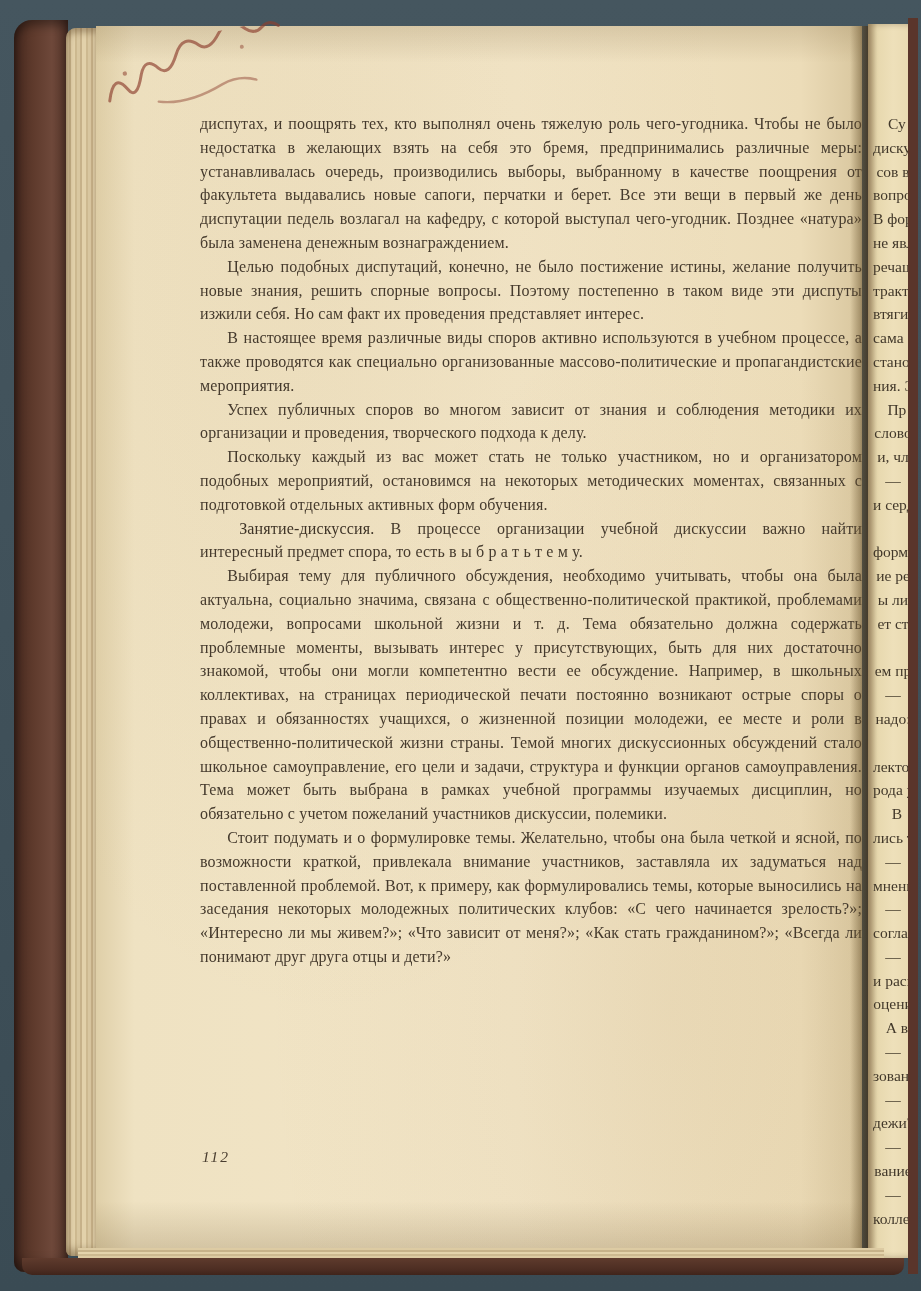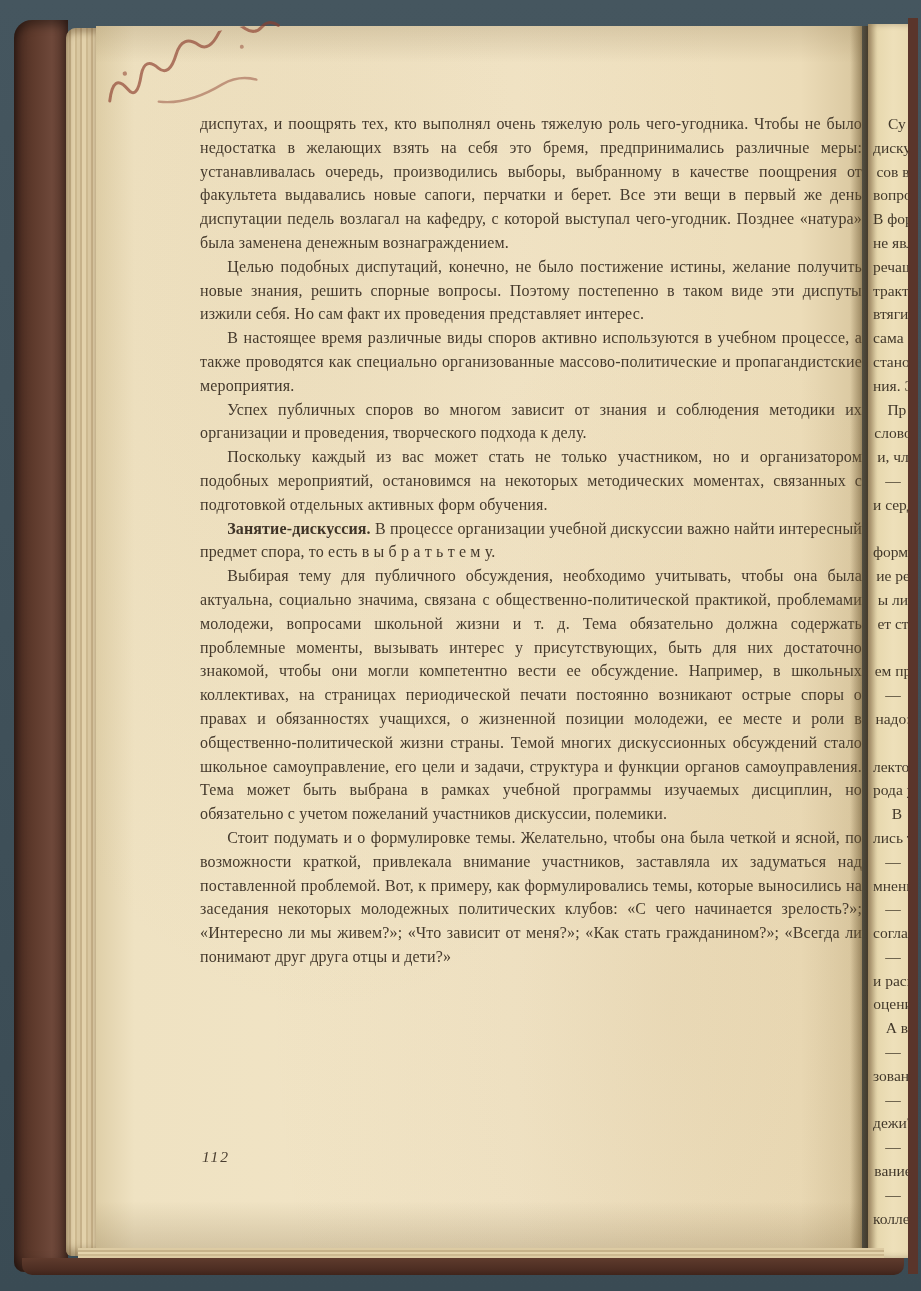--- a/index.html
+++ b/index.html
@@ -54,21 +54,21 @@
     font-size: 16px;
     line-height: 23.8px;
     text-align: justify;
     letter-spacing: .15px;
   }
   .text-block p.para {
     margin: 0;
     text-indent: 1.7em;
   }
   .text-block p.para.no-indent { text-indent: 0; }
-  .text-block strong { font-weight: bold; color: #3e3326; }
+  .text-block strong { font-weight: normal; color: #3e3326; margin-left: 12px; }
   .page-number {
     position: absolute;
     left: 106px; top: 1122px;
     font-size: 15.5px;
     color: #4a3e30;
     letter-spacing: 2px;
     font-style: italic;
   }
   
   .gutter {

